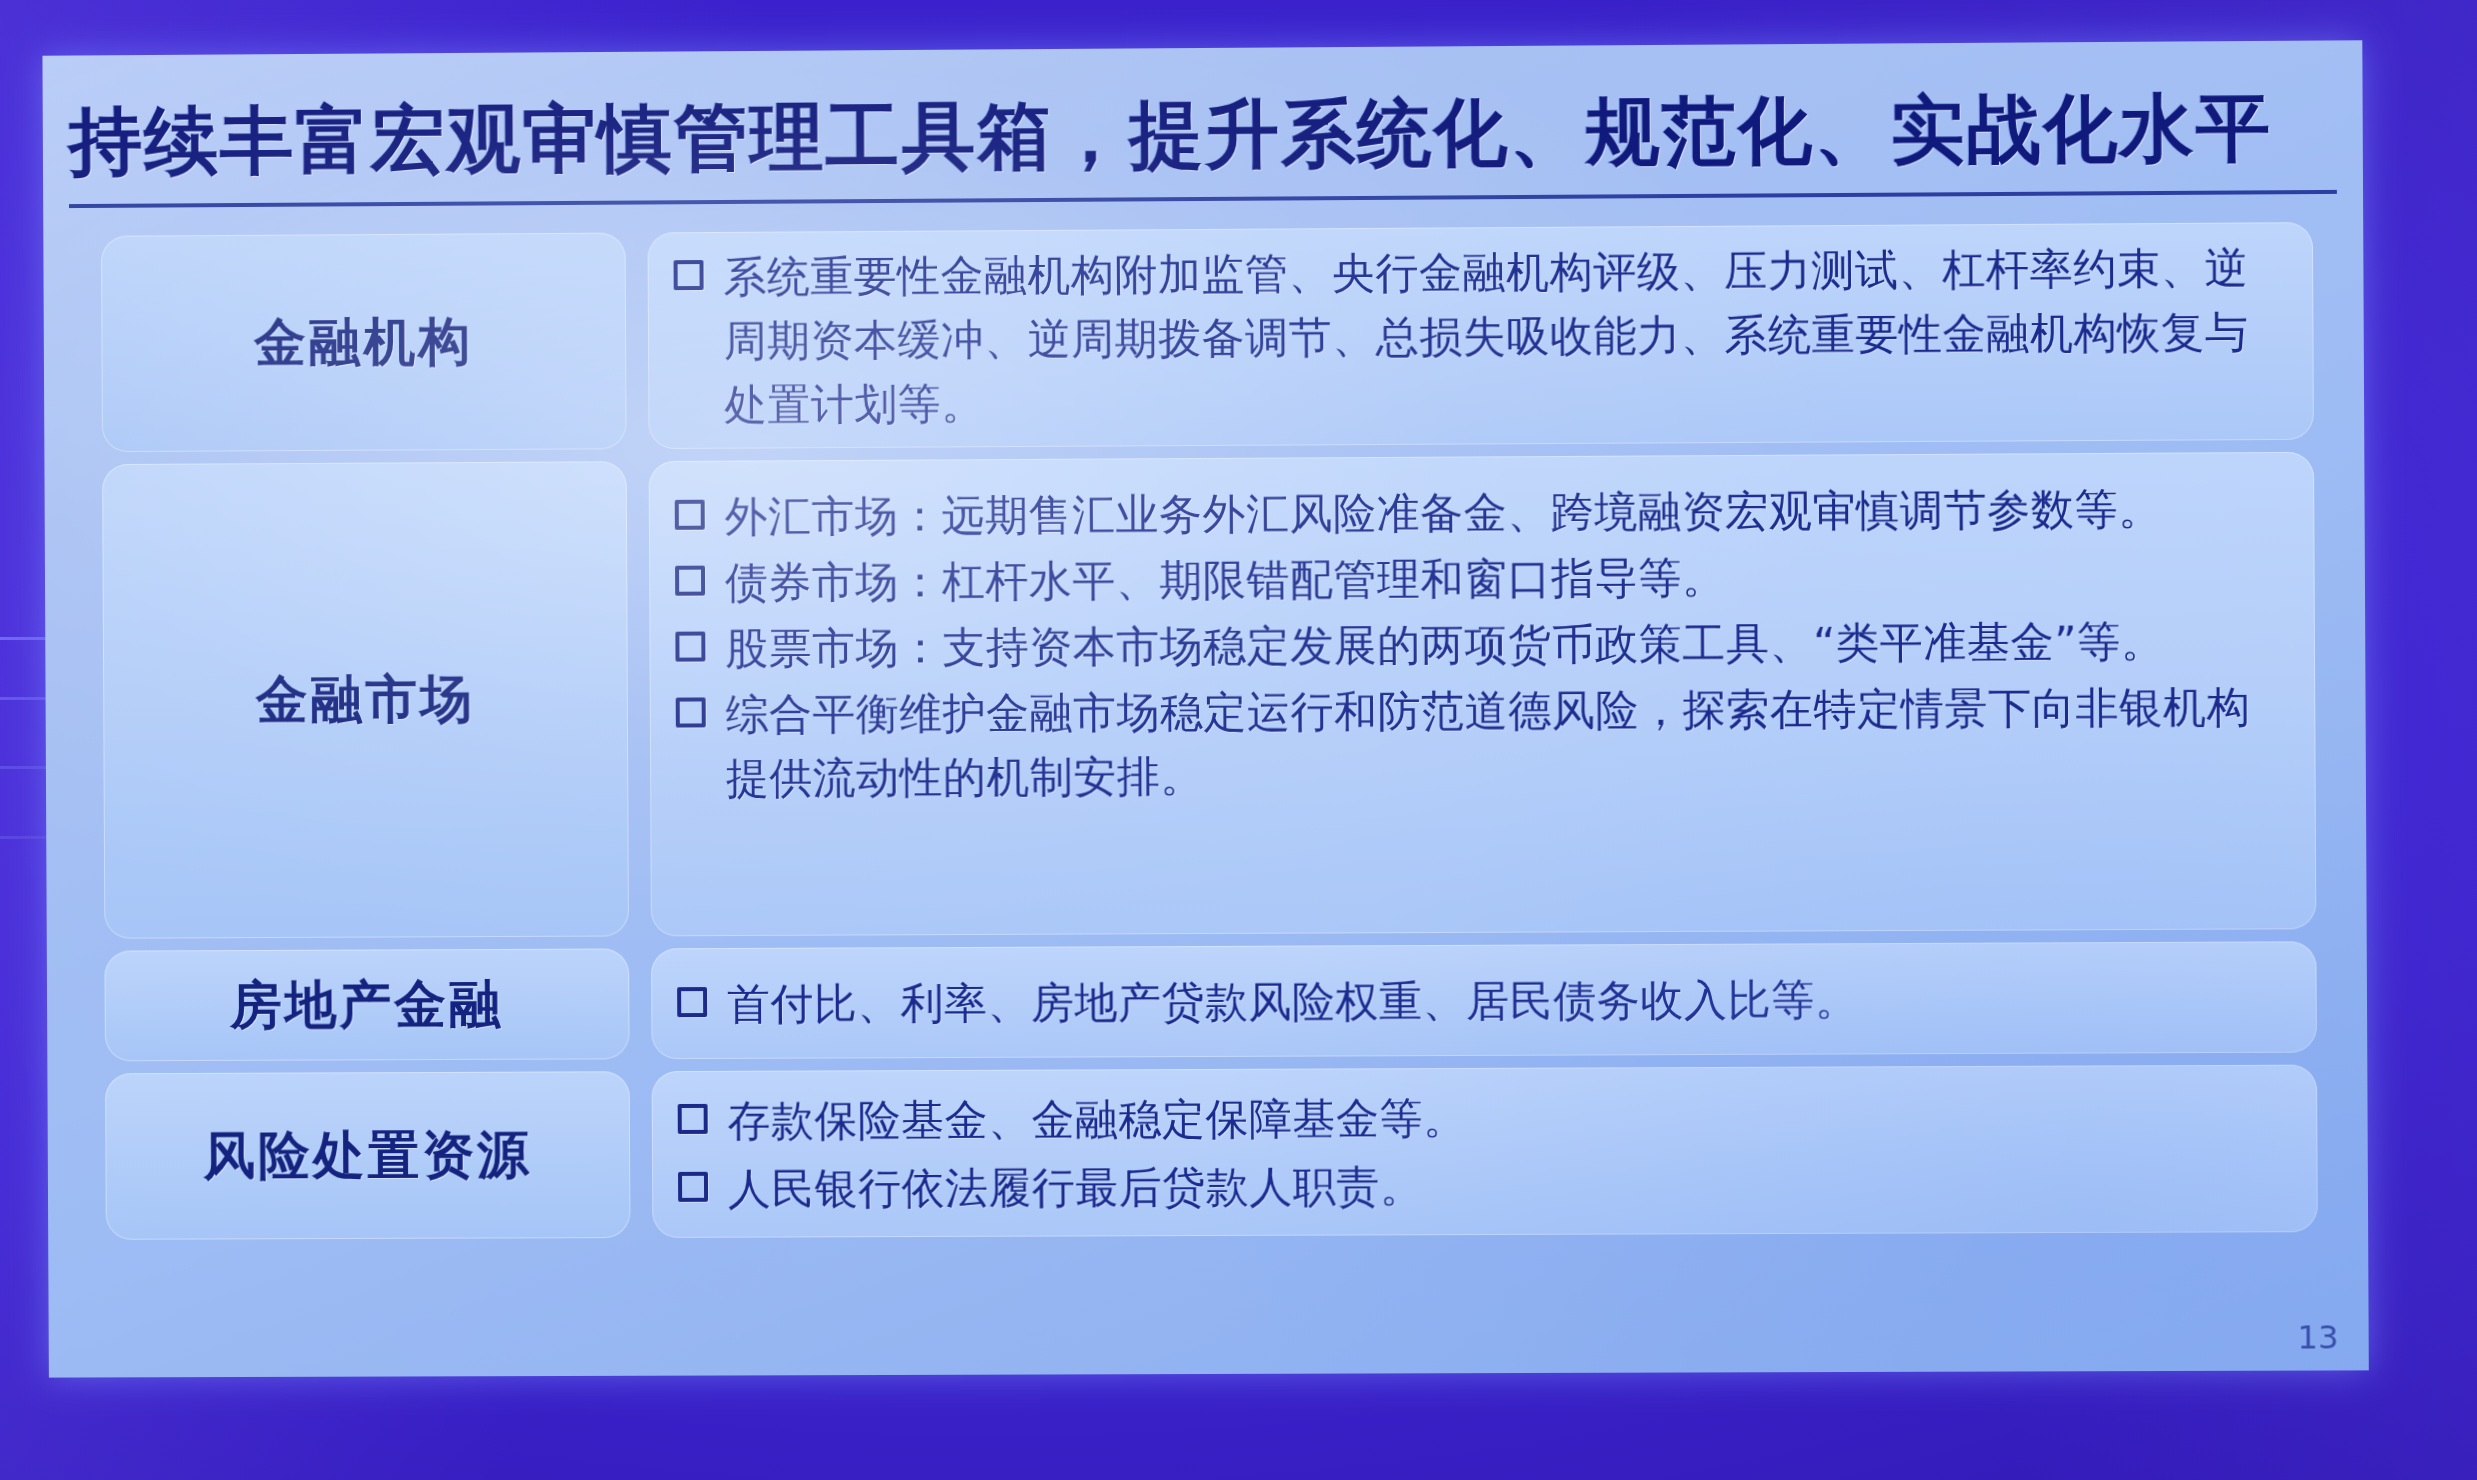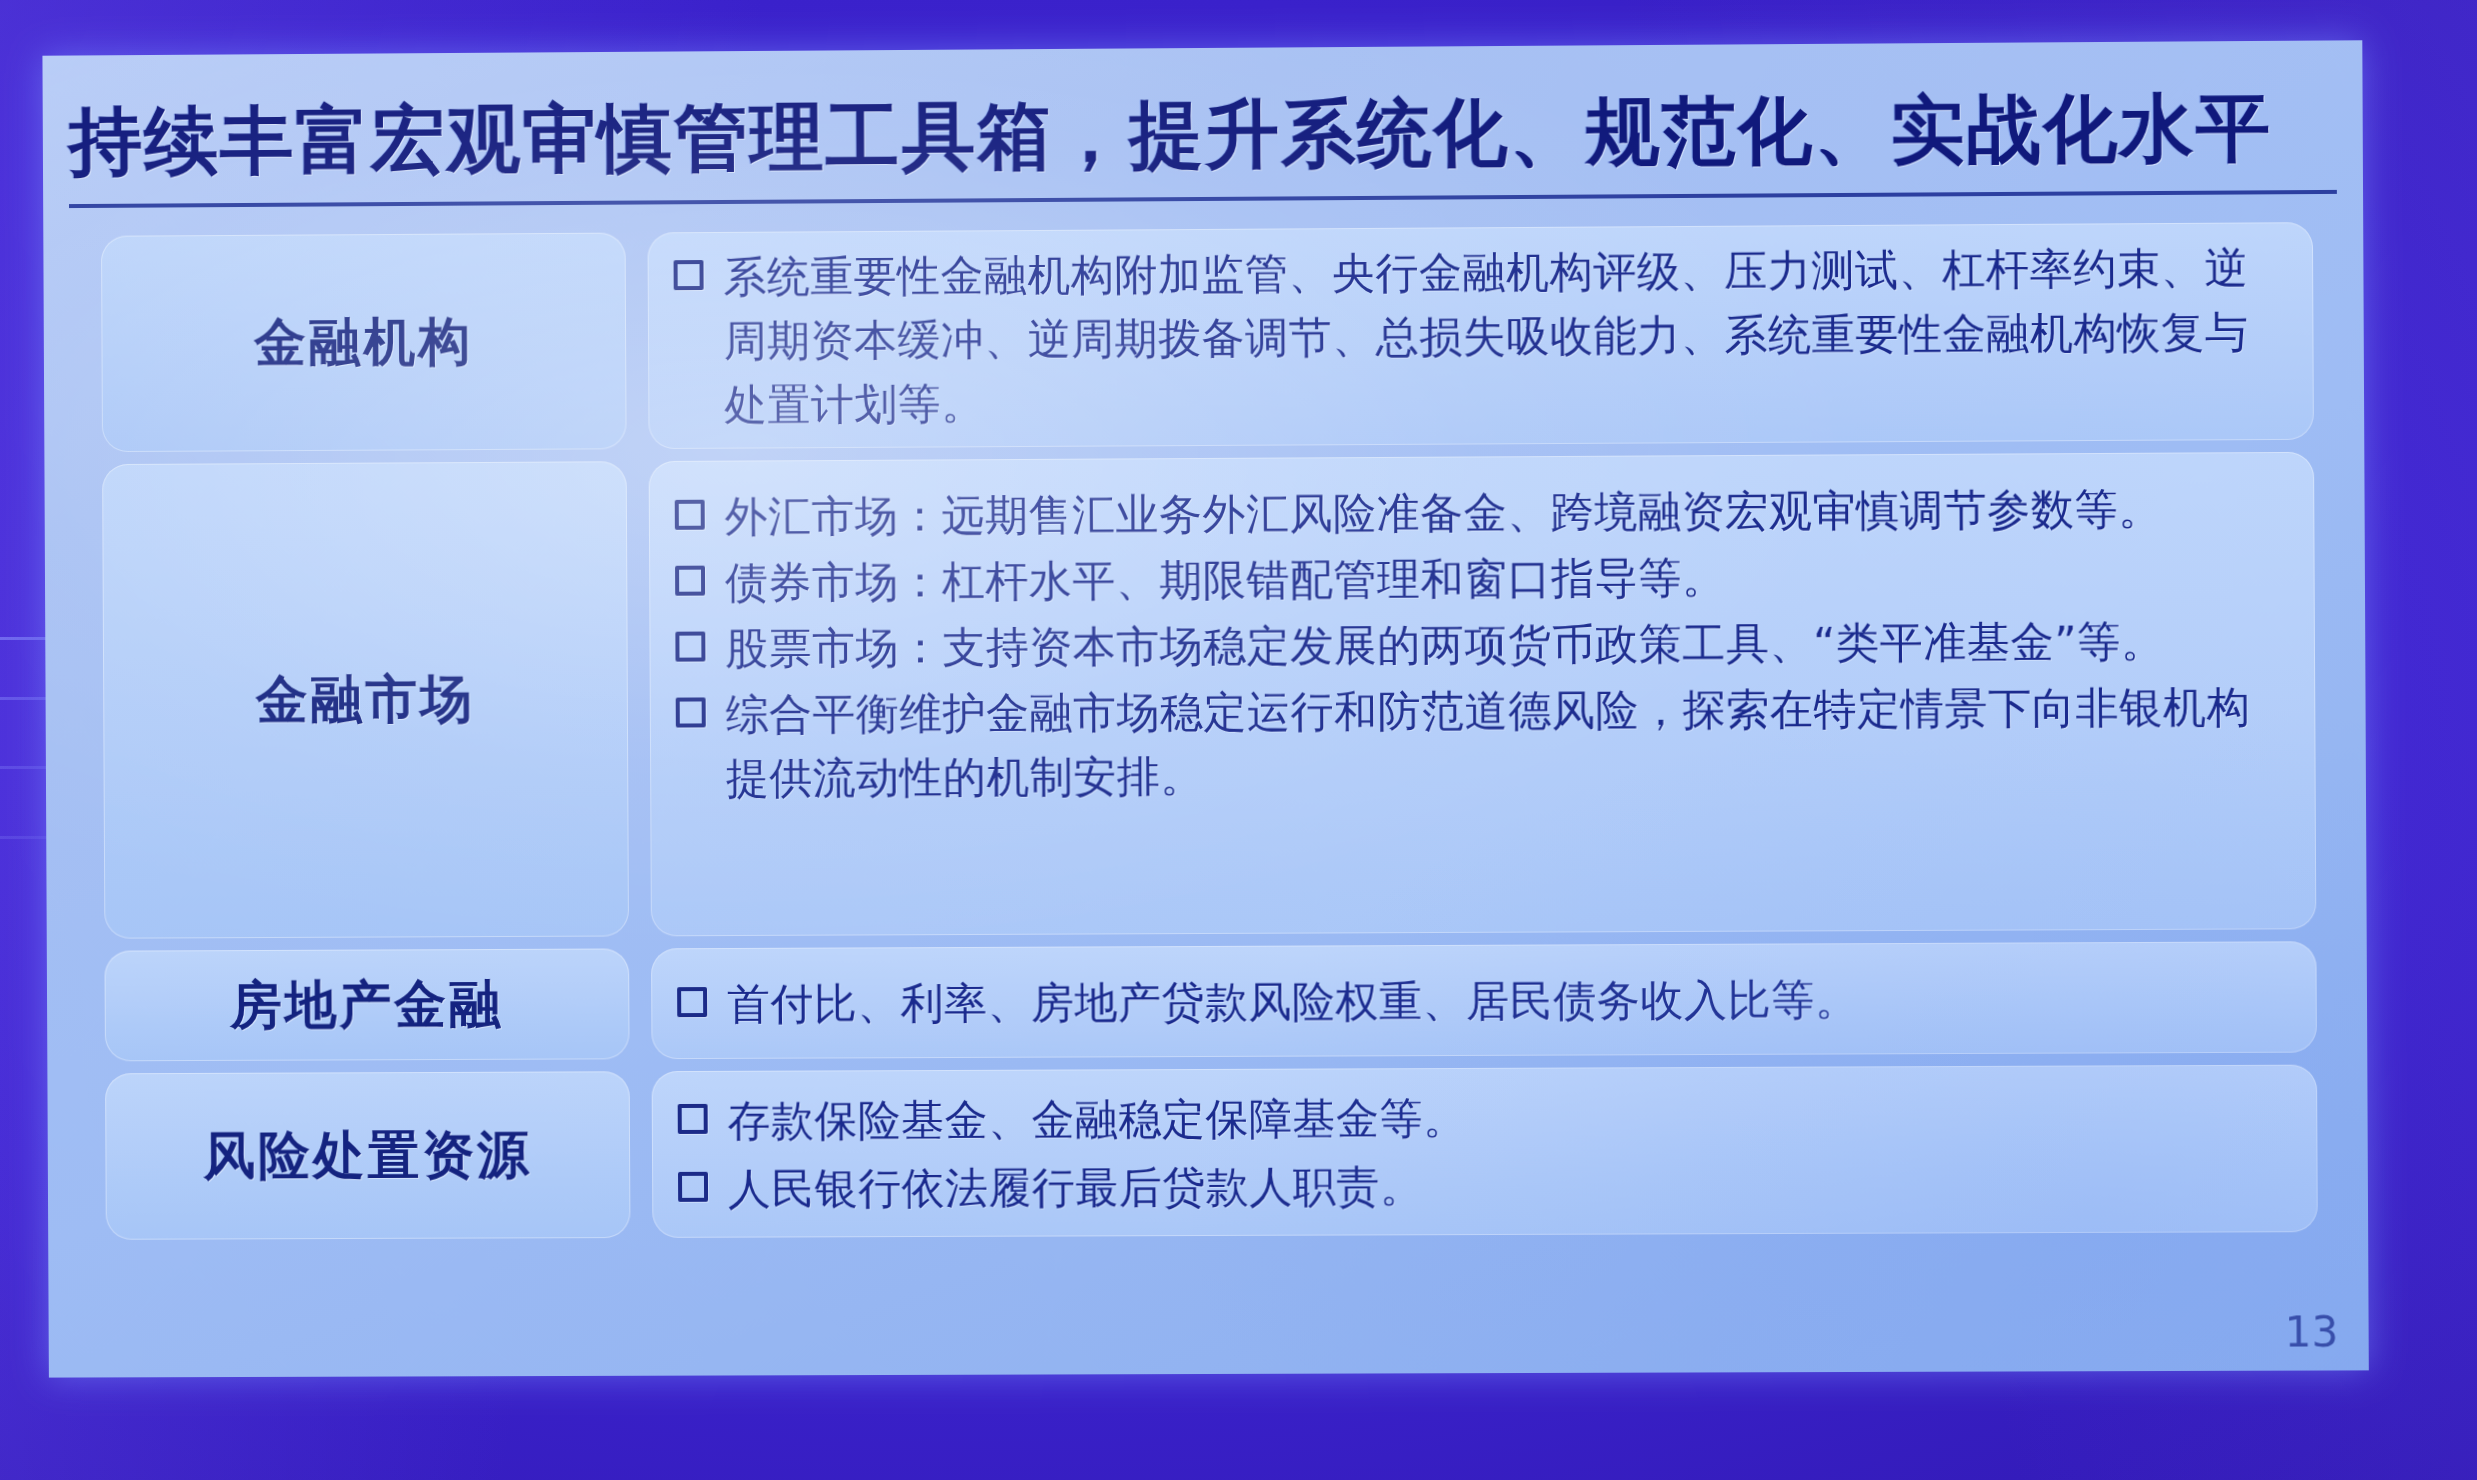--- a/index.html
+++ b/index.html
@@ -160,21 +160,21 @@
     letter-spacing: 0.5px;
     text-shadow: 1px 1px 0 rgba(255,255,255,0.30);
   }
 
   
   #page-number {
     position: absolute;
     right: 30px;
     bottom: 14px;
     font-family: "DejaVu Sans", "Liberation Sans", sans-serif;
-    font-size: 42px;
+    font-size: 32px;
     color: #2b3f9c;
     opacity: 0.85;
     z-index: 7;
   }
 
   
   #slide { filter: blur(0.3px) saturate(1.02); }
 </style>
 </head>
 <body>

